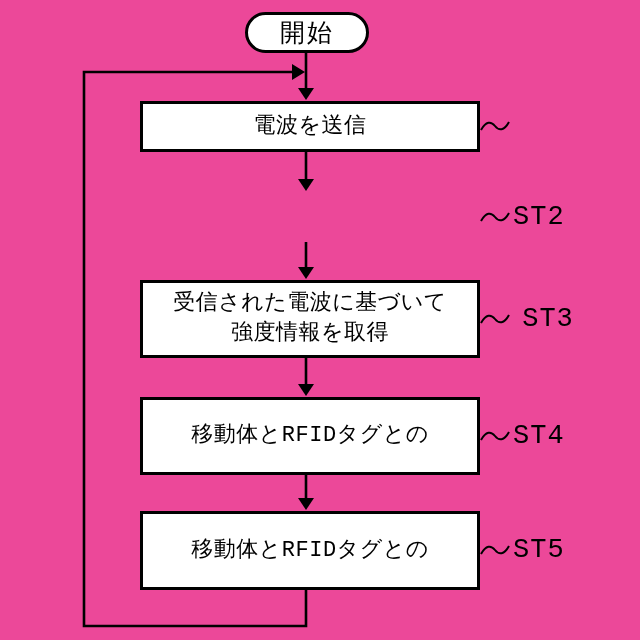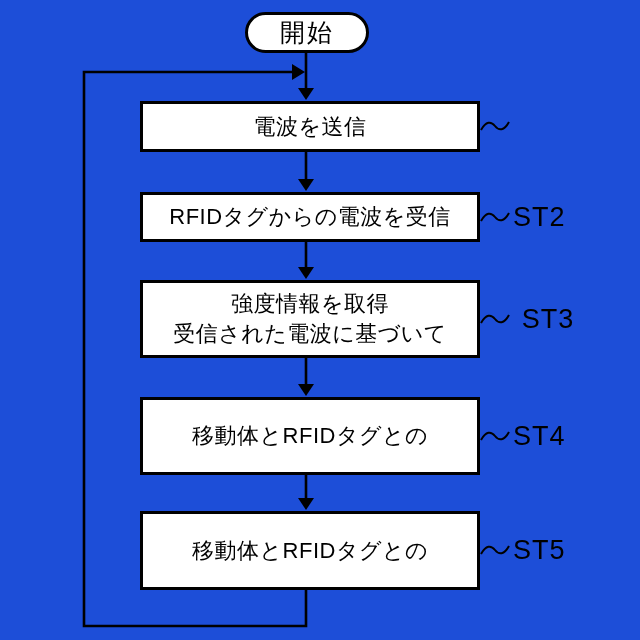--- a/index.html
+++ b/index.html
@@ -1,22 +1,22 @@
 <!DOCTYPE html>
 <html><head>
 <meta charset="utf-8">
 <style>
   * { margin: 0; padding: 0; box-sizing: border-box; }
   html, body { background: #ffffff; }
   .canvas {
     position: relative;
     width: 640px;
     height: 640px;
-    background: #1d4ed8;
-    font-family: Liberation Sans, sans-serif;
+    background: #ec4899;
+    font-family: Liberation Mono, monospace;
     color: #000000;
     overflow: hidden;
   }
   .overlay {
     position: absolute;
     left: 0; top: 0;
     width: 640px; height: 640px;
     pointer-events: none;
   }
   .terminal {
@@ -105,30 +105,27 @@
   </svg>
 
   <div class="terminal">
     <span>開始</span>
   </div>
 
   <div class="stepbox b1">
     <span>電波を送信</span>
   </div>
 
-  <div class="stepbox b2">
-    <span>RFIDタグからの電波を受信</span>
-  </div>
   <div class="stlabel l2">
     <span>ST2</span>
   </div>
 
   <div class="stepbox b3">
+    <span>受信された電波に基づいて</span>
     <span>強度情報を取得</span>
-    <span>受信された電波に基づいて</span>
   </div>
   <div class="stlabel l3">
     <span>ST3</span>
   </div>
 
   <div class="stepbox b4">
     <span>移動体とRFIDタグとの</span>
   </div>
   <div class="stlabel l4">
     <span>ST4</span>

